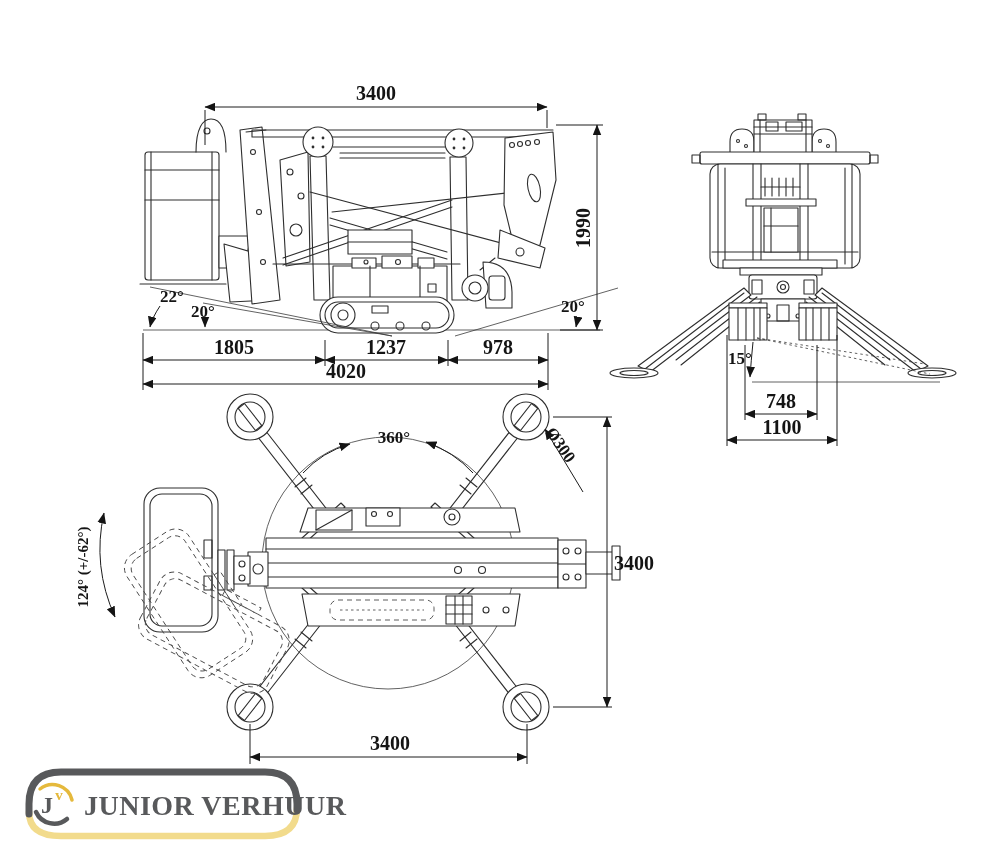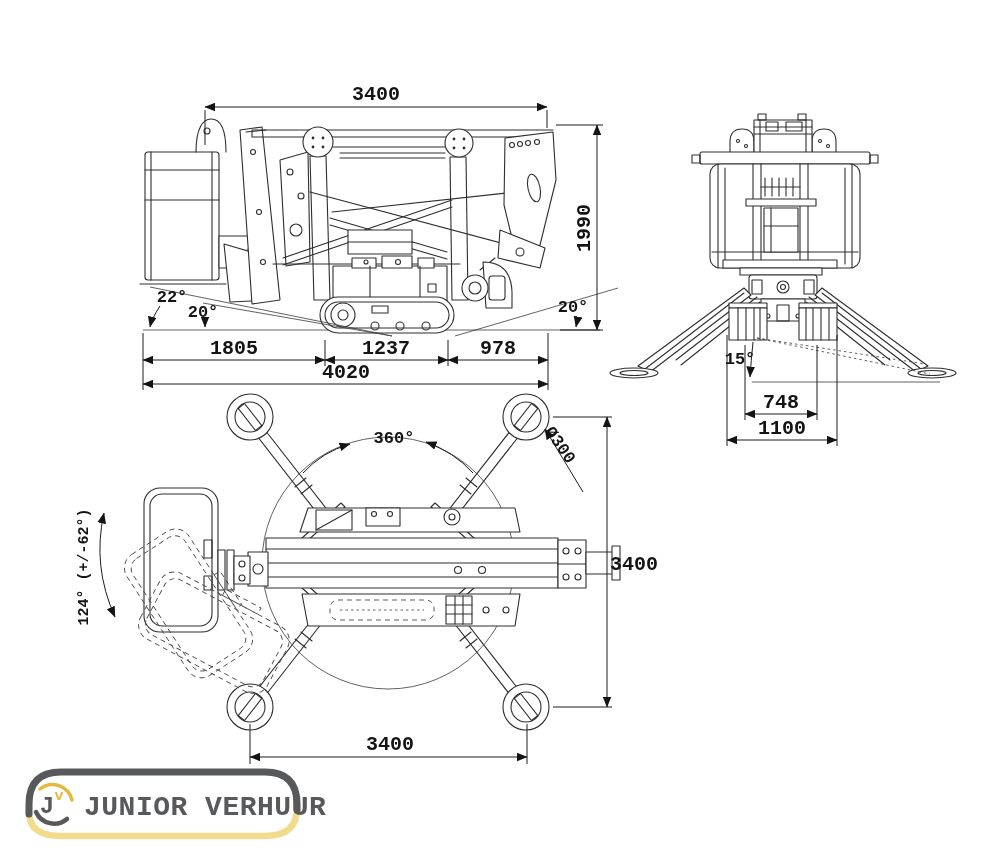--- a/index.html
+++ b/index.html
@@ -1,17 +1,17 @@
 <!DOCTYPE html>
 <html><head>
 <meta charset="utf-8">
 <style>
   html,body{margin:0;padding:0;background:#ffffff;}
   .stage{position:relative;width:1000px;height:850px;background:#ffffff;overflow:hidden;
-         font-family:Liberation Mono, monospace;}
+         font-family:Liberation Serif, serif;}
   svg{position:absolute;left:0;top:0;}
   .ln{stroke:#2e2e2e;stroke-width:1.1;fill:none;stroke-linejoin:round;stroke-linecap:round;}
   .lnf{stroke:#2e2e2e;stroke-width:1.1;fill:#ffffff;stroke-linejoin:round;}
   .thin{stroke:#3a3a3a;stroke-width:0.8;fill:none;}
   .dim{stroke:#1c1c1c;stroke-width:1;fill:none;}
   .dash{stroke:#4a4a4a;stroke-width:0.9;fill:none;stroke-dasharray:5 4;stroke-linejoin:round;}
   .dot{stroke:#3a3a3a;stroke-width:0.8;fill:none;stroke-dasharray:2.5 3;}
   .dtxt{fill:#141414;font-weight:bold;font-size:20px;text-anchor:middle;}
   .atxt{fill:#141414;font-weight:bold;font-size:17px;text-anchor:middle;}
   .logo-word{fill:#58595b;font-weight:bold;font-size:28px;letter-spacing:0.5px;}

